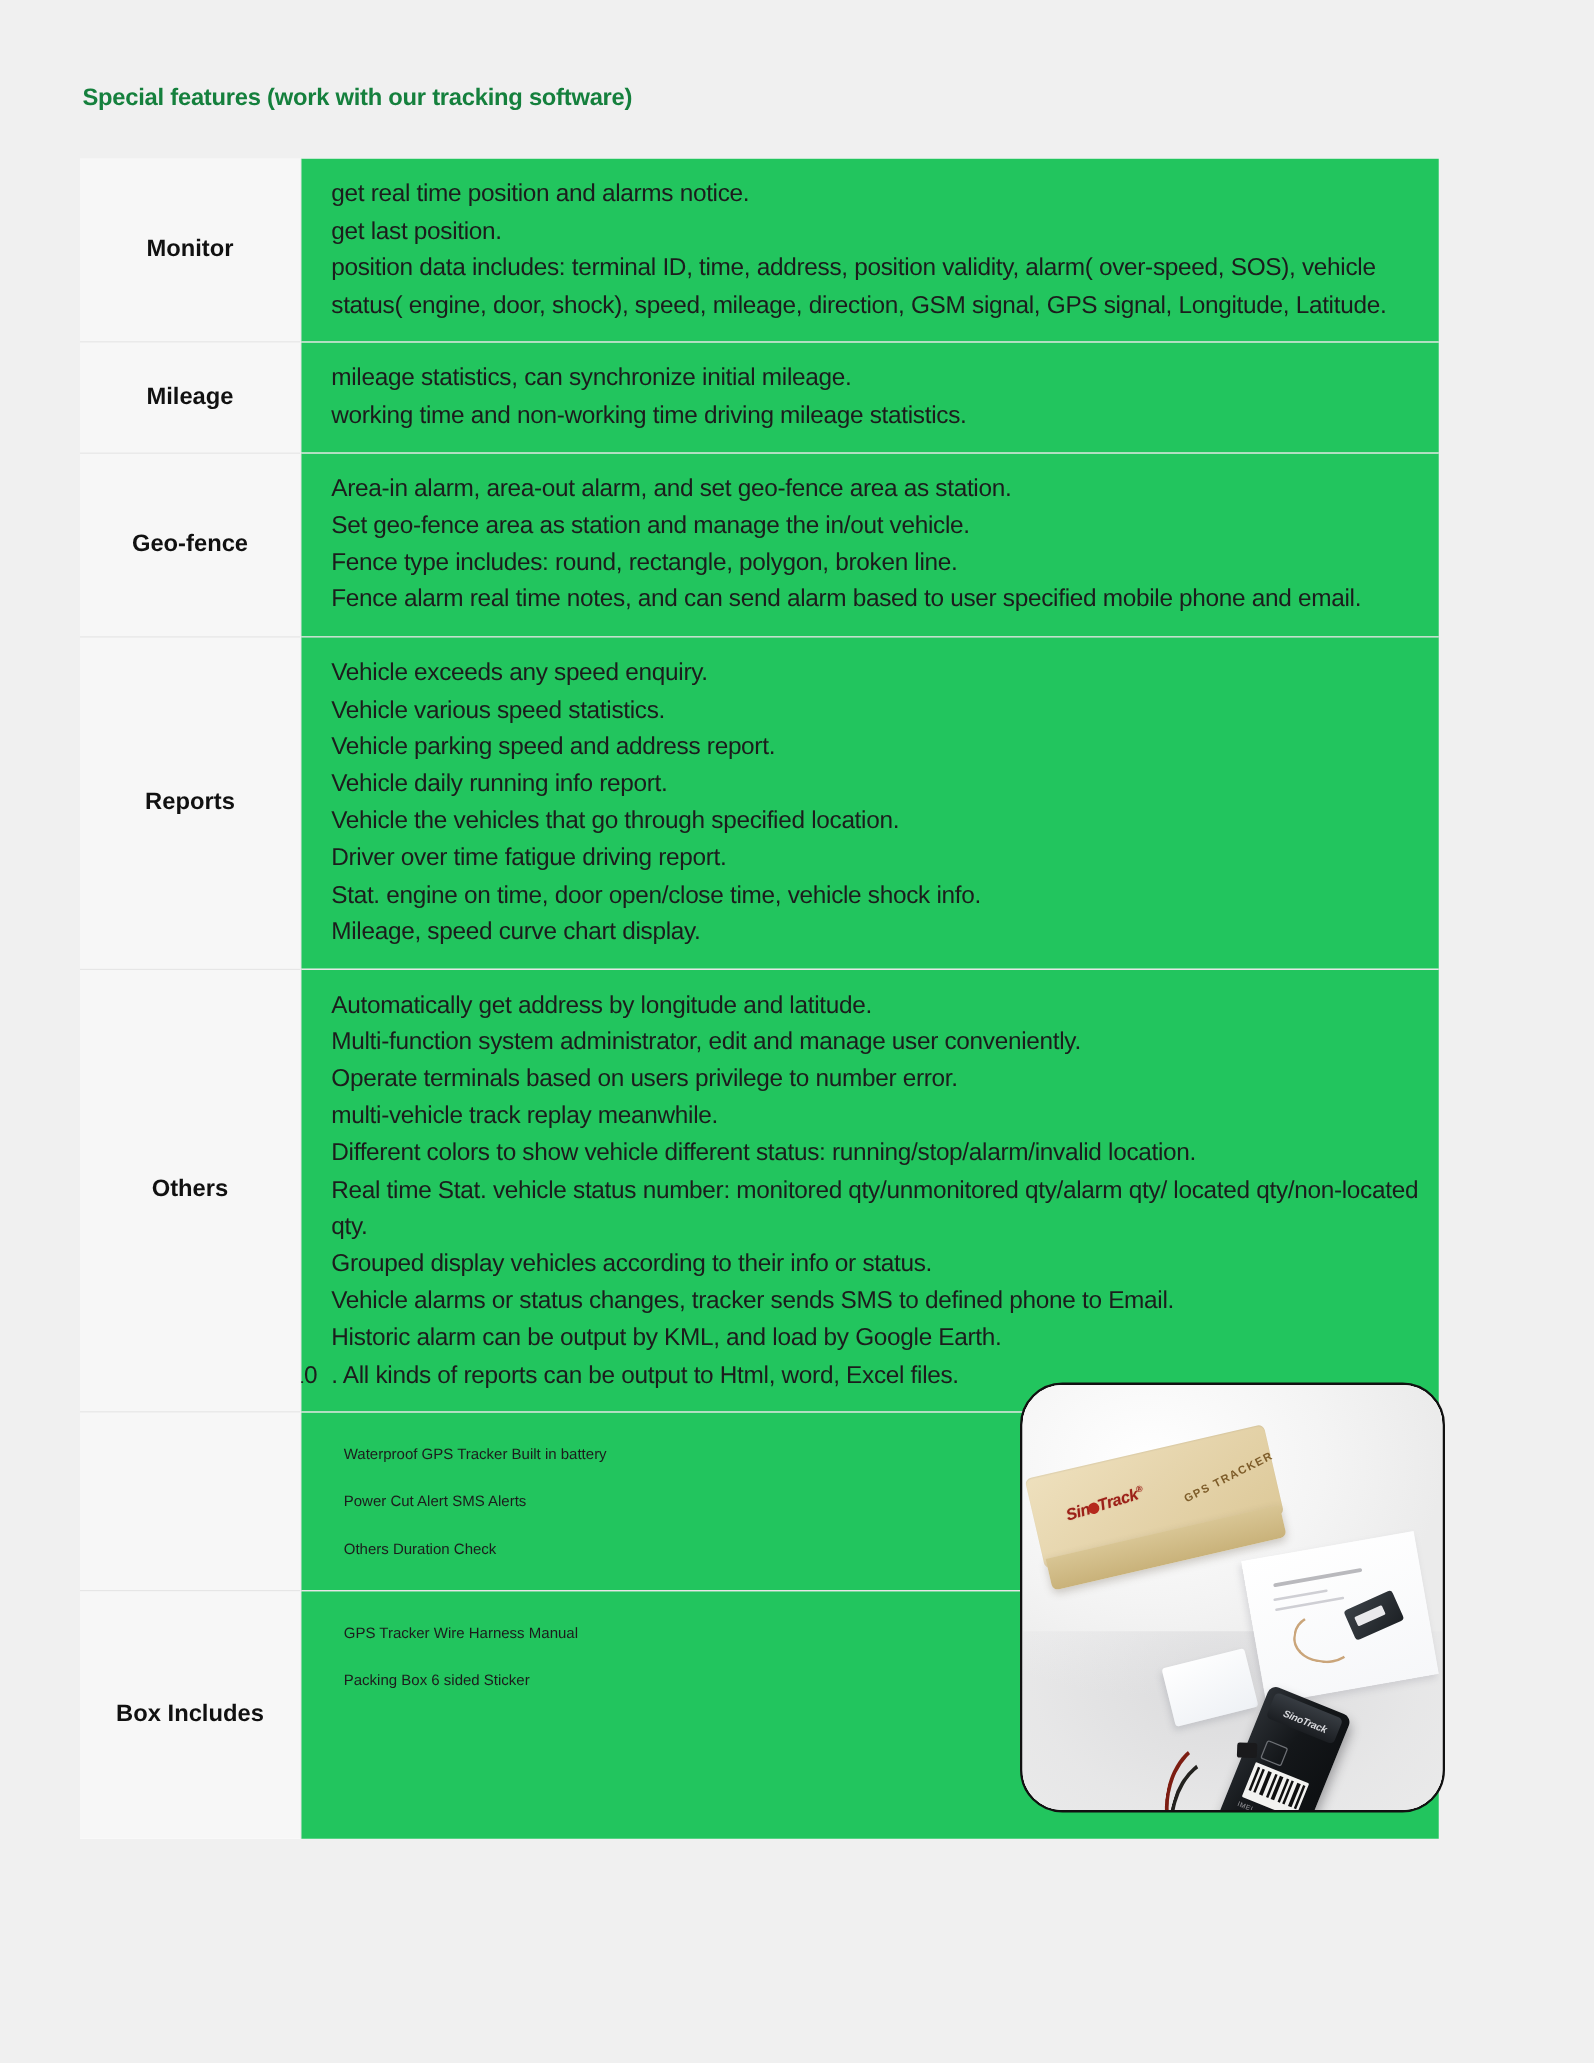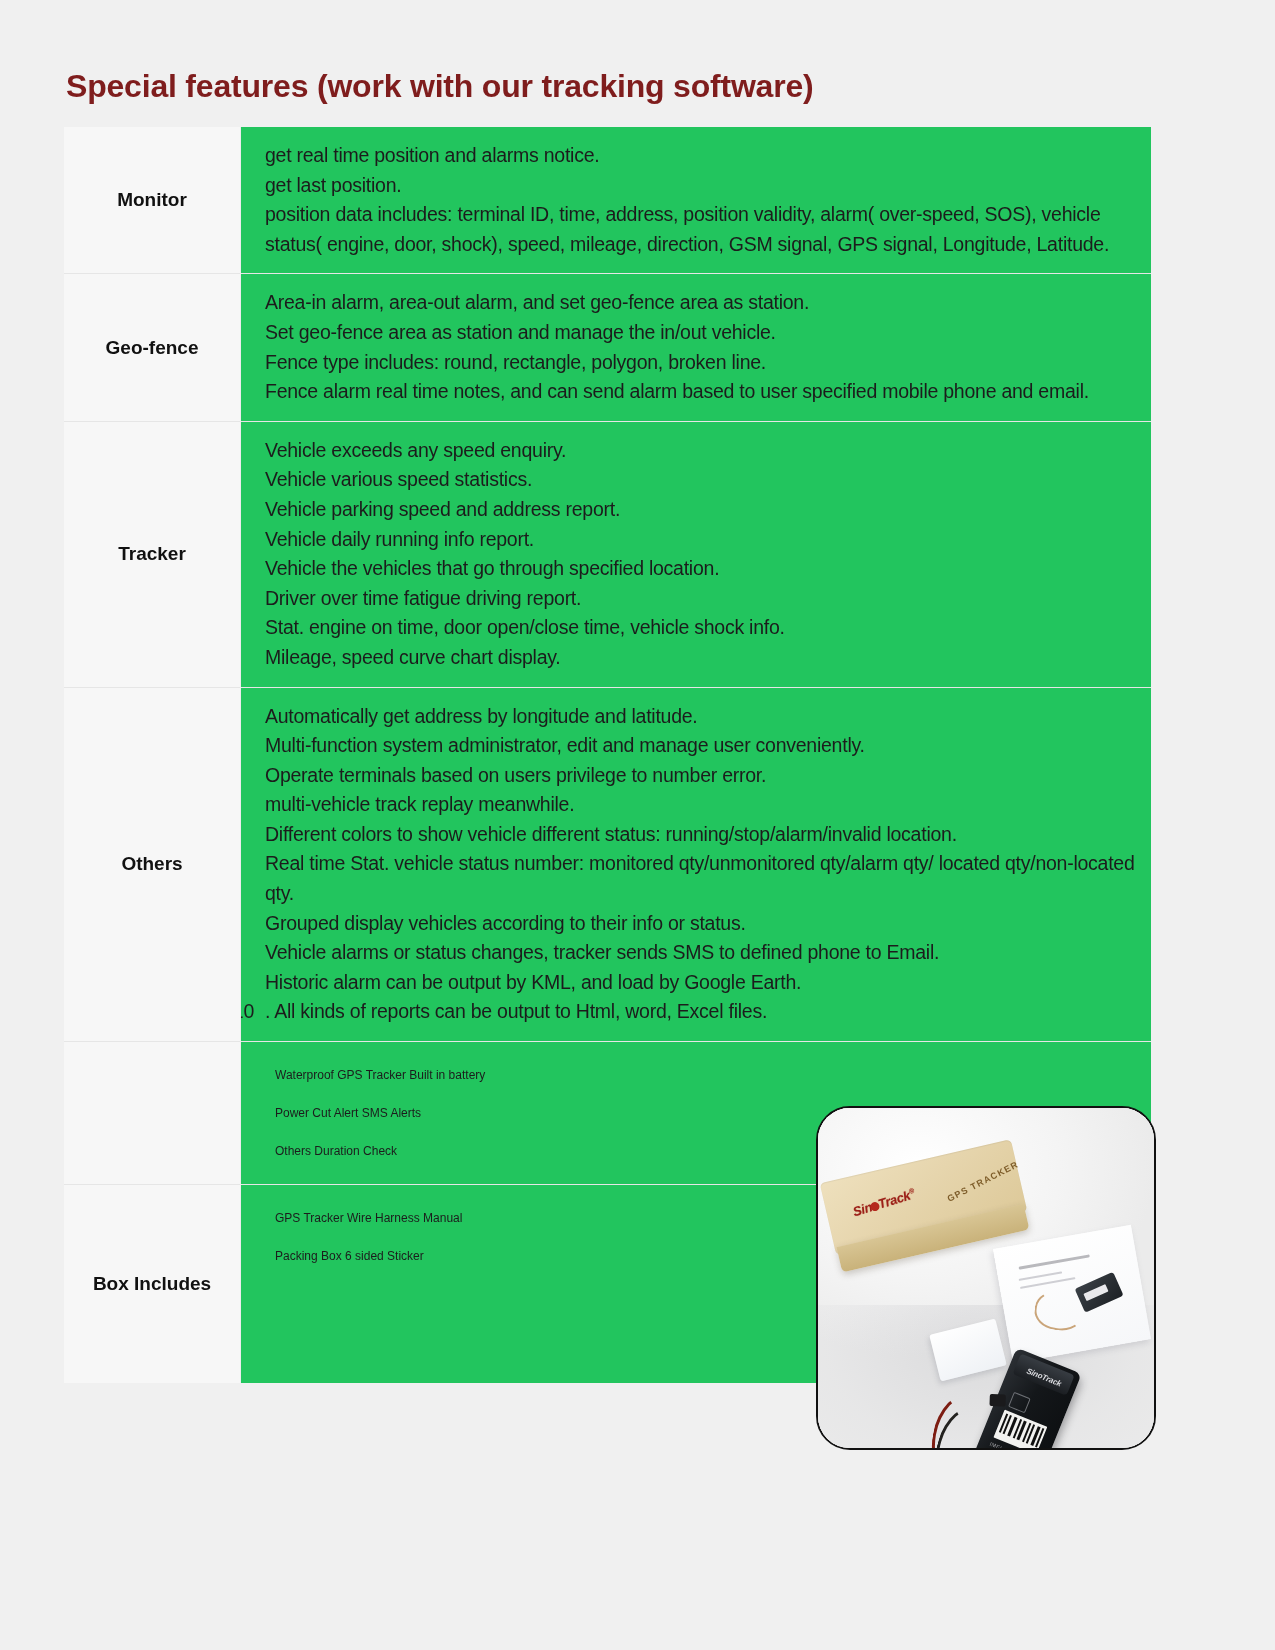--- a/index.html
+++ b/index.html
@@ -20,23 +20,23 @@
     left: 0; top: 0;
     width: 1275px;
     height: 1650px;
     background: #f0f0f0;
   }
 
   .page-title {
     position: absolute;
     left: 66px;
     top: 68px;
-    font-size: 32px;
+    font-size: 19px;
     font-weight: bold;
-    color: #7f1d1d;
+    color: #15803d;
     letter-spacing: -0.2px;
     white-space: nowrap;
   }
 
   .spec-table {
     position: absolute;
     left: 64px;
     top: 127px;
     width: 1087px;
     border-collapse: collapse;
@@ -348,33 +348,40 @@
     <tbody>
       <tr>
         <td class="col-label">Monitor</td>
         <td class="col-body">
           <div class="line">get real time position and alarms notice.</div>
           <div class="line">get last position.</div>
           <div class="line wrapped">position data includes: terminal ID, time, address, position validity, alarm( over-speed, SOS), vehicle status( engine, door, shock), speed, mileage, direction, GSM signal, GPS signal, Longitude, Latitude.</div>
         </td>
       </tr>
 
+      <tr>
+        <td class="col-label">Mileage</td>
+        <td class="col-body">
+          <div class="line">mileage statistics, can synchronize initial mileage.</div>
+          <div class="line">working time and non-working time driving mileage statistics.</div>
+        </td>
+      </tr>
 
       <tr>
         <td class="col-label">Geo-fence</td>
         <td class="col-body">
           <div class="line">Area-in alarm, area-out alarm, and set geo-fence area as station.</div>
           <div class="line">Set geo-fence area as station and manage the in/out vehicle.</div>
           <div class="line">Fence type includes: round, rectangle, polygon, broken line.</div>
           <div class="line wrapped">Fence alarm real time notes, and can send alarm based to user specified mobile phone and email.</div>
         </td>
       </tr>
 
       <tr>
-        <td class="col-label">Tracker</td>
+        <td class="col-label">Reports</td>
         <td class="col-body">
           <div class="line">Vehicle exceeds any speed enquiry.</div>
           <div class="line">Vehicle various speed statistics.</div>
           <div class="line">Vehicle parking speed and address report.</div>
           <div class="line">Vehicle daily running info report.</div>
           <div class="line">Vehicle the vehicles that go through specified location.</div>
           <div class="line">Driver over time fatigue driving report.</div>
           <div class="line">Stat. engine on time, door open/close time, vehicle shock info.</div>
           <div class="line">Mileage, speed curve chart display.</div>
         </td>

